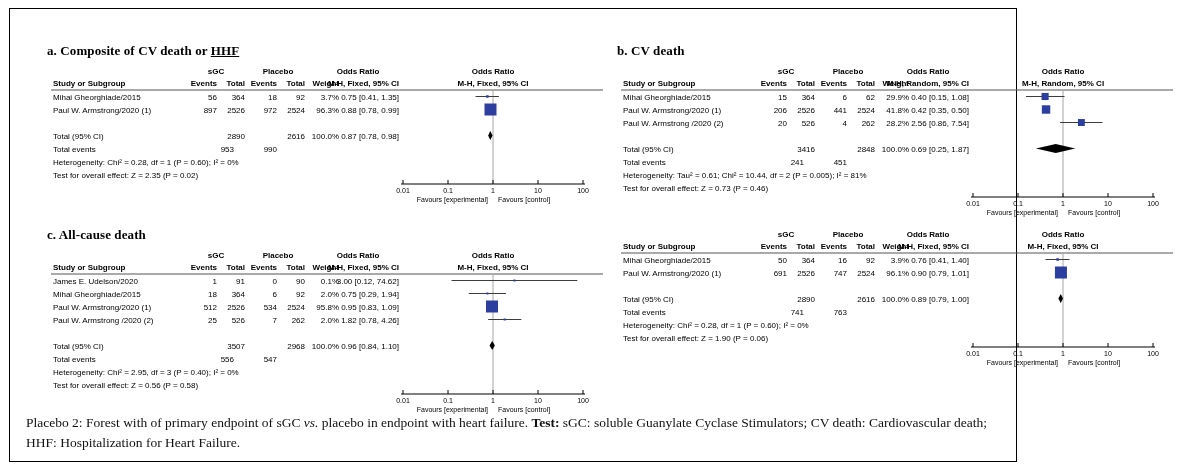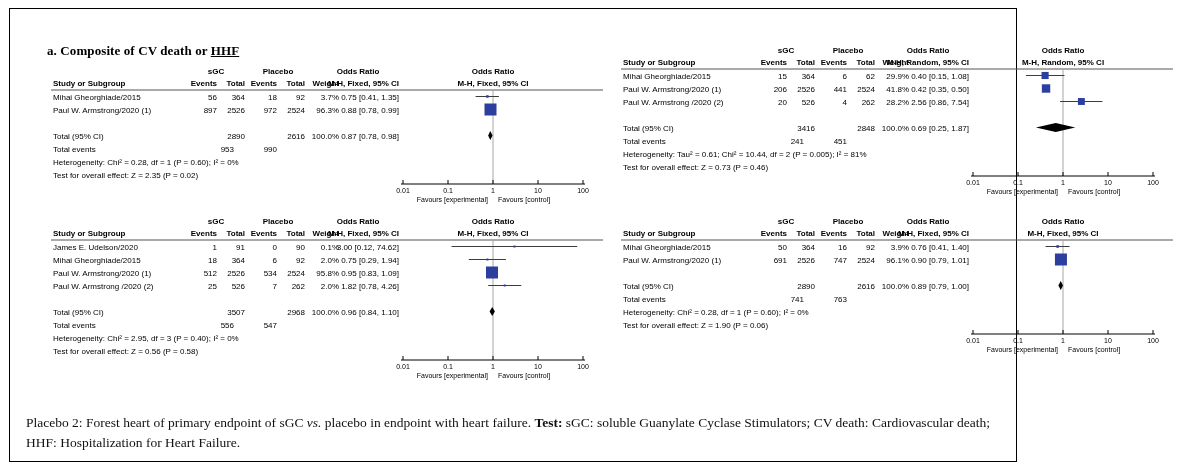--- a/index.html
+++ b/index.html
@@ -89,20 +89,21 @@
             <text x="491" y="129" font-size="7" text-anchor="middle" font-weight="normal" fill="#000">10</text>
             <line x1="536" y1="116" x2="536" y2="120" stroke="#000000" stroke-width="1"></line>
             <text x="536" y="129" font-size="7" text-anchor="middle" font-weight="normal" fill="#000">100</text>
           </g>
           <text x="441" y="138" font-size="7" text-anchor="end" font-weight="normal" fill="#000">Favours [experimental]</text>
           <text x="451" y="138" font-size="7" text-anchor="start" font-weight="normal" fill="#000">Favours [control]</text>
         </svg>
     </section>
 
     <section class="panel">
+      <h3 class="panel-title"><span>b. CV death</span><span class="u"></span></h3>
       <svg class="forest" viewBox="0 0 560 155" width="560" height="155">
           <text x="169" y="10" font-size="8" text-anchor="middle" font-weight="bold" fill="#000">sGC</text>
           <text x="231" y="10" font-size="8" text-anchor="middle" font-weight="bold" fill="#000">Placebo</text>
           <text x="311" y="10" font-size="8" text-anchor="middle" font-weight="bold" fill="#000">Odds Ratio</text>
           <text x="446" y="10" font-size="8" text-anchor="middle" font-weight="bold" fill="#000">Odds Ratio</text>
           <text x="6" y="22" font-size="8" text-anchor="start" font-weight="bold" fill="#000">Study or Subgroup</text>
           <text x="170" y="22" font-size="8" text-anchor="end" font-weight="bold" fill="#000">Events</text>
           <text x="198" y="22" font-size="8" text-anchor="end" font-weight="bold" fill="#000">Total</text>
           <text x="230" y="22" font-size="8" text-anchor="end" font-weight="bold" fill="#000">Events</text>
           <text x="258" y="22" font-size="8" text-anchor="end" font-weight="bold" fill="#000">Total</text>
@@ -167,20 +168,21 @@
             <text x="491" y="142" font-size="7" text-anchor="middle" font-weight="normal" fill="#000">10</text>
             <line x1="536" y1="129" x2="536" y2="133" stroke="#000000" stroke-width="1"></line>
             <text x="536" y="142" font-size="7" text-anchor="middle" font-weight="normal" fill="#000">100</text>
           </g>
           <text x="441" y="151" font-size="7" text-anchor="end" font-weight="normal" fill="#000">Favours [experimental]</text>
           <text x="451" y="151" font-size="7" text-anchor="start" font-weight="normal" fill="#000">Favours [control]</text>
         </svg>
     </section>
 
     <section class="panel">
+      <h3 class="panel-title"><span>c. All-cause death</span><span class="u"></span></h3>
       <svg class="forest" viewBox="0 0 560 168" width="560" height="168">
           <text x="169" y="10" font-size="8" text-anchor="middle" font-weight="bold" fill="#000">sGC</text>
           <text x="231" y="10" font-size="8" text-anchor="middle" font-weight="bold" fill="#000">Placebo</text>
           <text x="311" y="10" font-size="8" text-anchor="middle" font-weight="bold" fill="#000">Odds Ratio</text>
           <text x="446" y="10" font-size="8" text-anchor="middle" font-weight="bold" fill="#000">Odds Ratio</text>
           <text x="6" y="22" font-size="8" text-anchor="start" font-weight="bold" fill="#000">Study or Subgroup</text>
           <text x="170" y="22" font-size="8" text-anchor="end" font-weight="bold" fill="#000">Events</text>
           <text x="198" y="22" font-size="8" text-anchor="end" font-weight="bold" fill="#000">Total</text>
           <text x="230" y="22" font-size="8" text-anchor="end" font-weight="bold" fill="#000">Events</text>
           <text x="258" y="22" font-size="8" text-anchor="end" font-weight="bold" fill="#000">Total</text>
@@ -324,14 +326,14 @@
             <line x1="536" y1="116" x2="536" y2="120" stroke="#000000" stroke-width="1"></line>
             <text x="536" y="129" font-size="7" text-anchor="middle" font-weight="normal" fill="#000">100</text>
           </g>
           <text x="441" y="138" font-size="7" text-anchor="end" font-weight="normal" fill="#000">Favours [experimental]</text>
           <text x="451" y="138" font-size="7" text-anchor="start" font-weight="normal" fill="#000">Favours [control]</text>
         </svg>
     </section>
 
   </div>
 
-  <p class="caption"><span>Placebo 2:</span><span> Forest heart of primary endpoint of sGC </span><span class="vs">vs.</span><span> placebo in endpoint with heart failure. </span><span class="note">Test:</span><span> sGC: soluble Guanylate Cyclase Stimulators; CV death: Cardiovascular death; HHF: Hospitalization for Heart Failure.</span></p>
+  <p class="caption"><span>Placebo 2:</span><span> Forest with of primary endpoint of sGC </span><span class="vs">vs.</span><span> placebo in endpoint with heart failure. </span><span class="note">Test:</span><span> sGC: soluble Guanylate Cyclase Stimulators; CV death: Cardiovascular death; HHF: Hospitalization for Heart Failure.</span></p>
 </div>
 
 </body></html>

